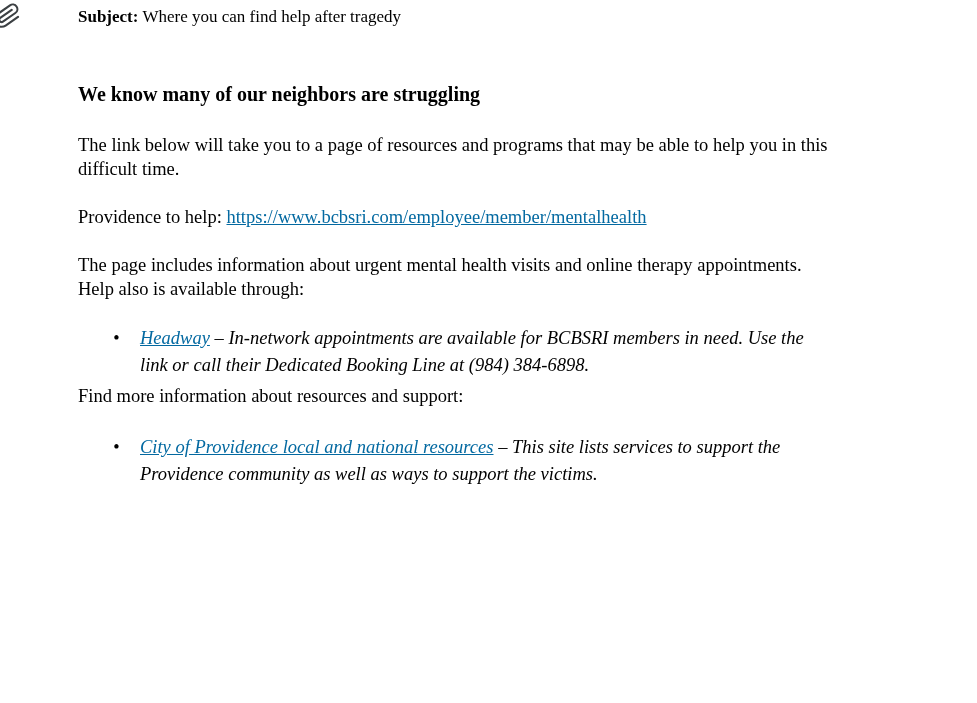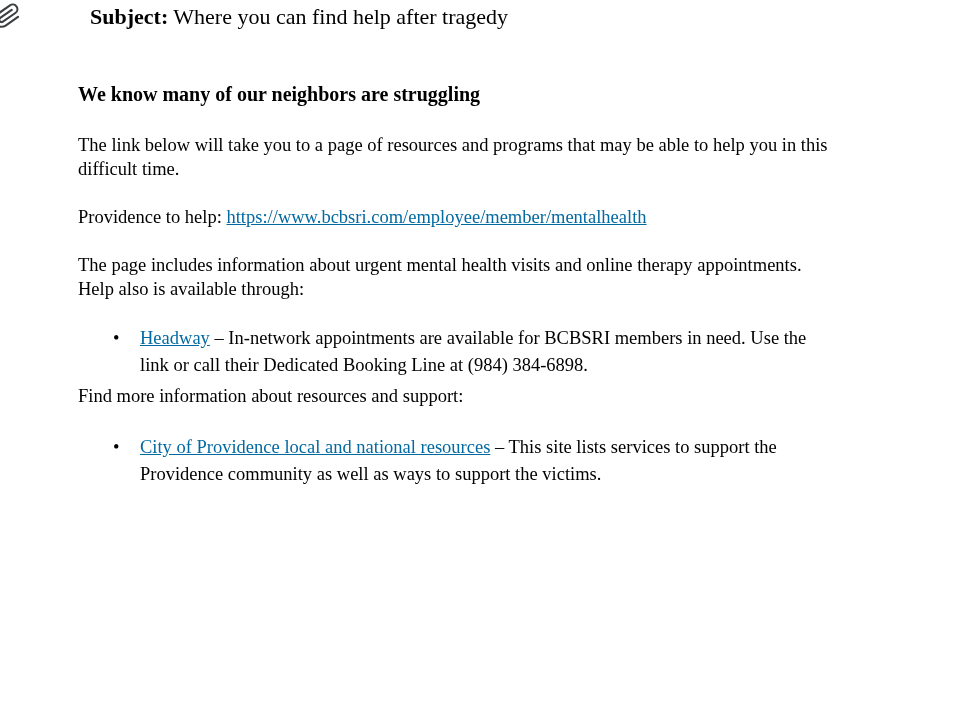--- a/index.html
+++ b/index.html
@@ -23,22 +23,22 @@
     height: 28px;
     color: #3c4043;
   }
   .content {
     position: absolute;
     left: 78px;
     top: 0;
     width: 750px;
   }
   .subject-line {
-    margin: 5px 0 0 12px;
-    font-size: 22px;
+    margin: 5px 0 0 0;
+    font-size: 17px;
     line-height: 24px;
   }
   .subject-label { font-weight: bold; }
   h1.main-heading {
     margin: 51px 0 0 0;
     font-size: 20px;
     line-height: 29px;
     font-weight: bold;
   }
   p.body-par {
@@ -52,20 +52,21 @@
     color: #0369a1;
     text-decoration: underline;
     cursor: pointer;
   }
   ul.bullet-list {
     margin: 24px 0 0 0;
     padding: 0 0 0 62px;
     list-style: none;
     font-size: 18.5px;
     line-height: 27px;
+    font-style: italic;
   }
   ul.bullet-list-2 { margin-top: 26px; }
   ul.bullet-list li { position: relative; }
   ul.bullet-list li::before {
     content: "\2022";
     position: absolute;
     left: -27px;
     top: 0;
     font-size: 18.5px;
   }

